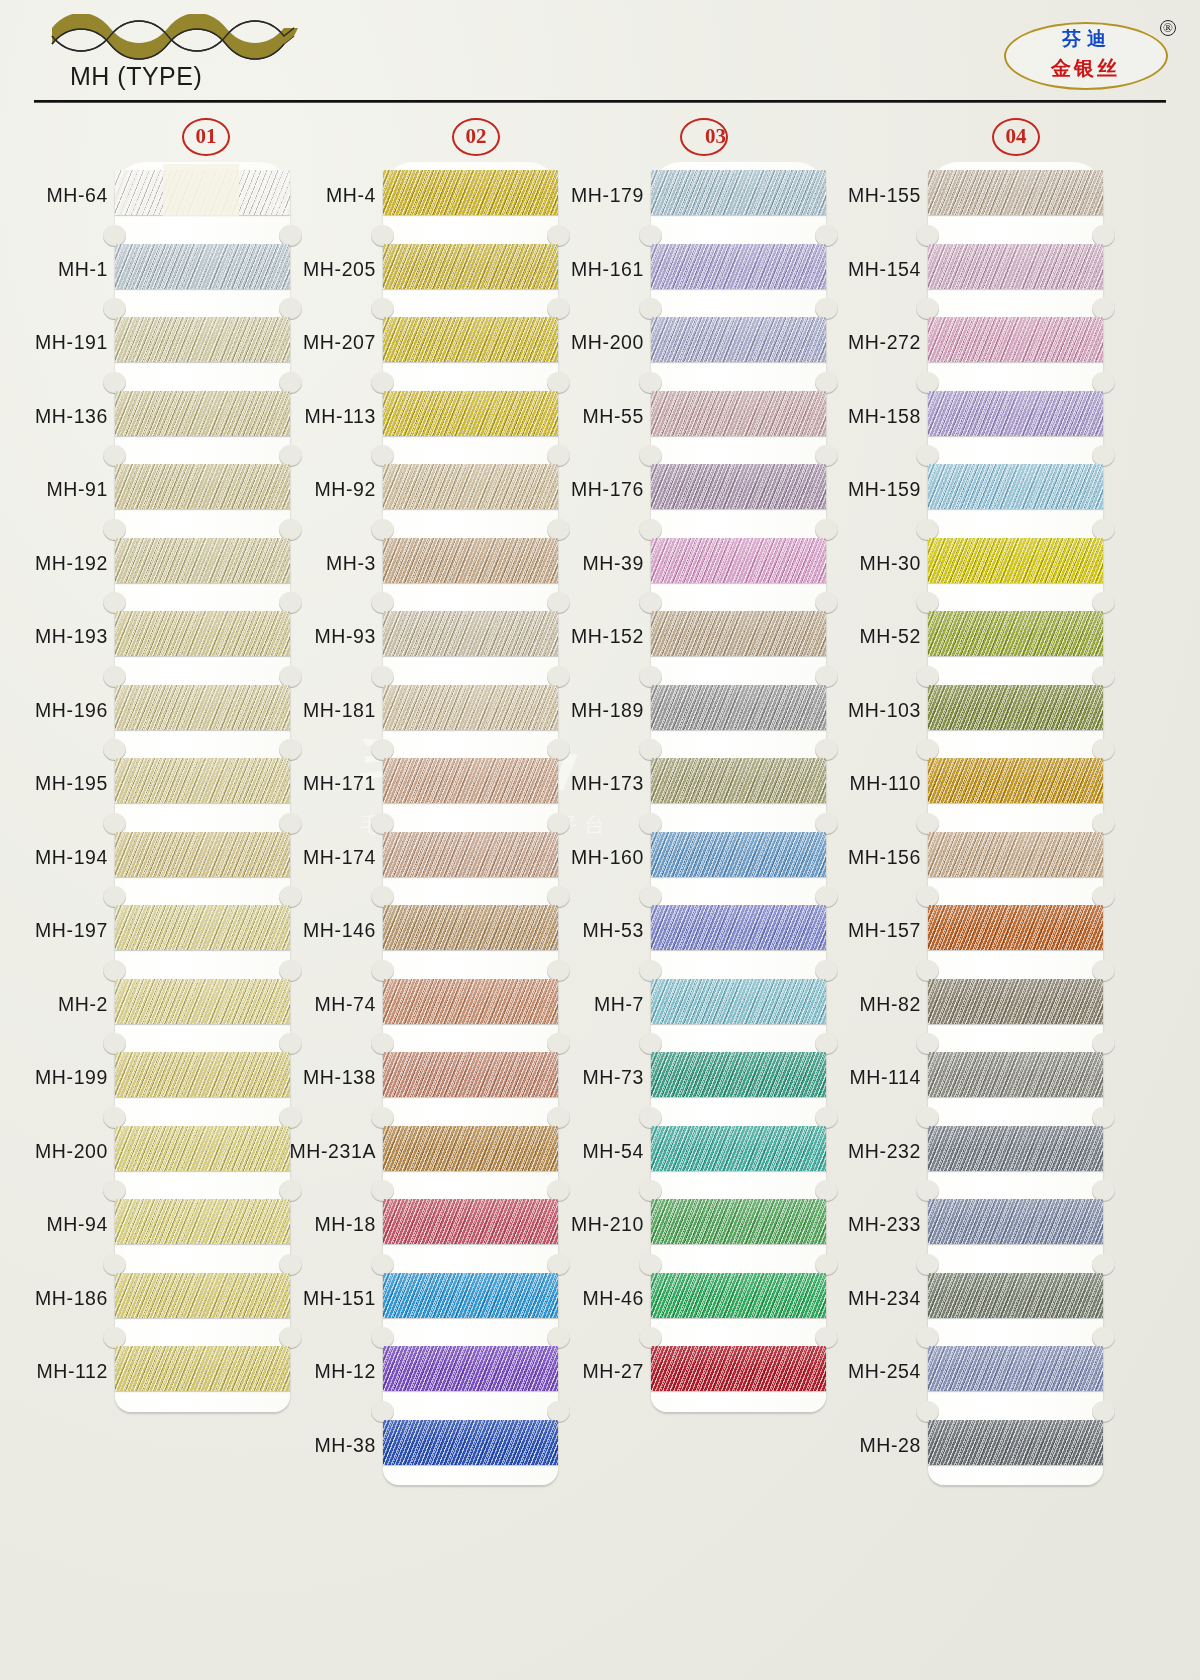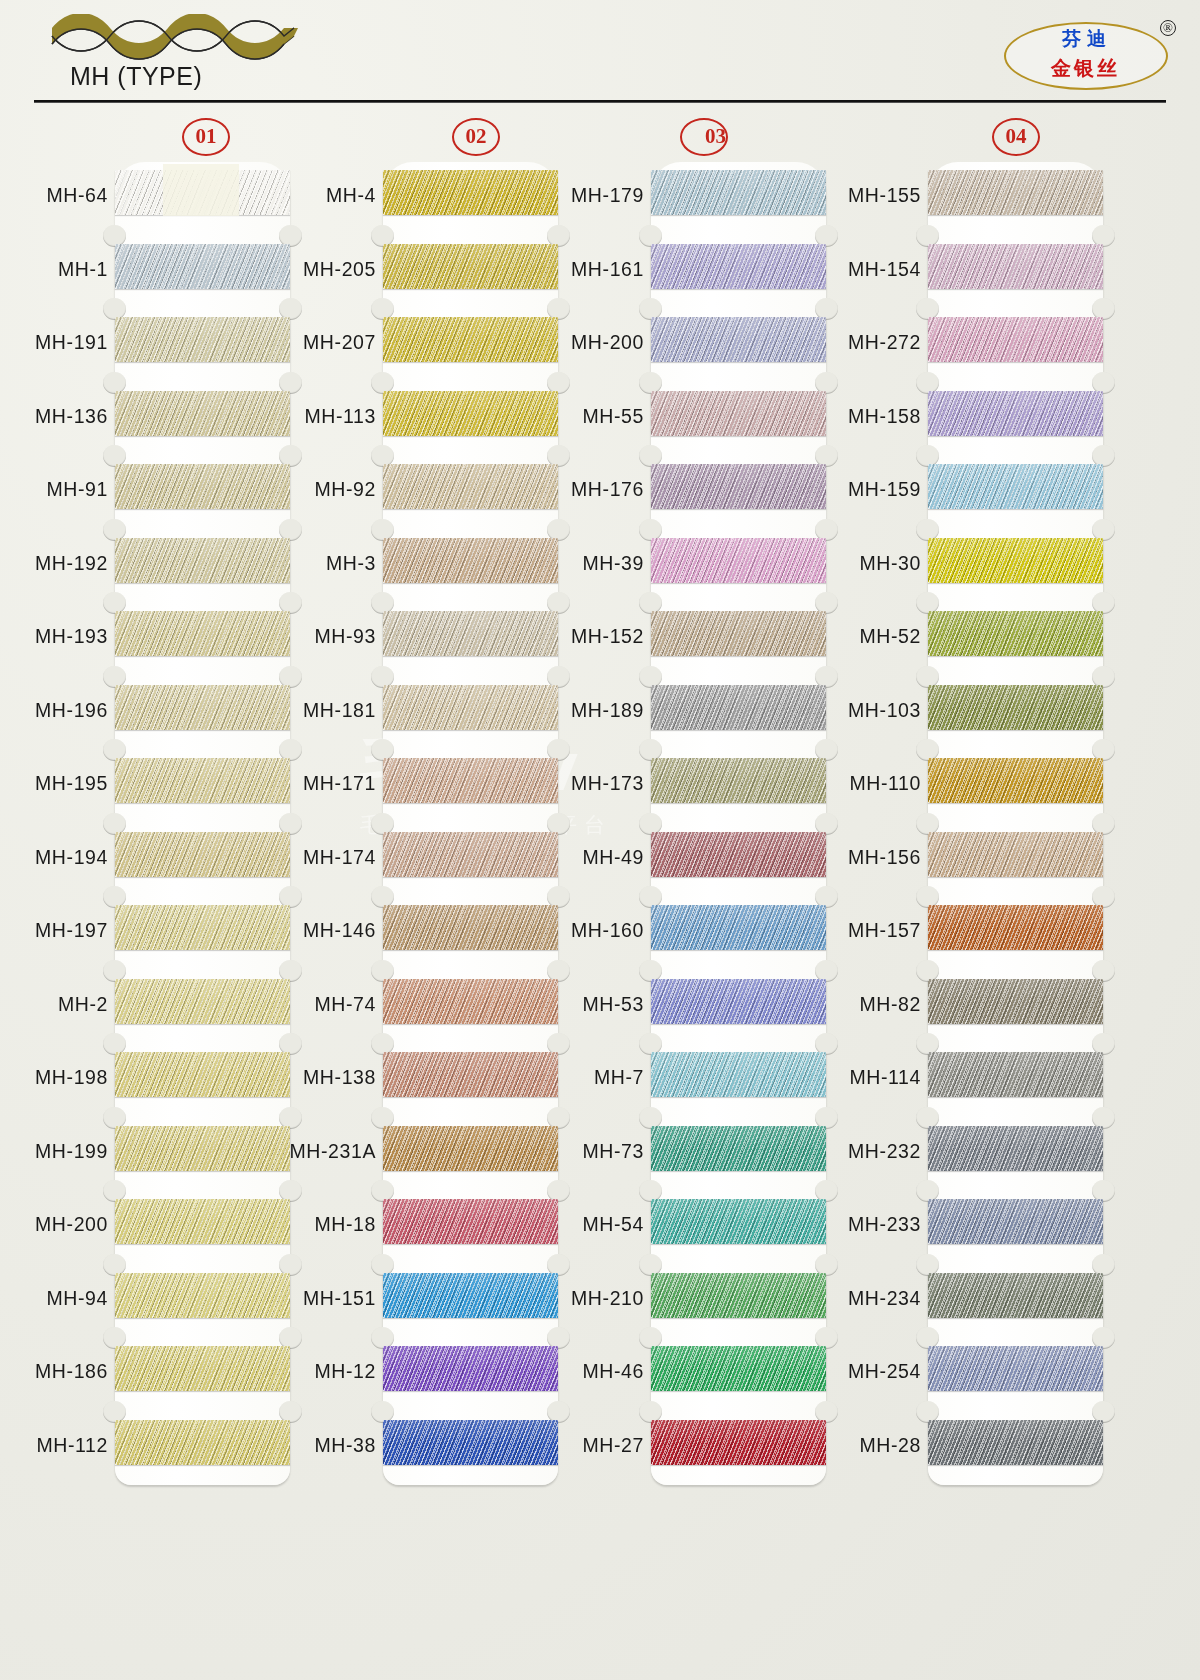--- a/index.html
+++ b/index.html
@@ -250,27 +250,20 @@
           <div class="body"></div>
           <div class="notch-l"></div>
           <div class="notch-r"></div>
           <div class="thread" title="MH-2" style="background: rgb(214, 205, 138);"></div>
           <div class="lbl">MH-2</div>
         </div>
         <div class="card">
           <div class="body"></div>
           <div class="notch-l"></div>
           <div class="notch-r"></div>
-          <div class="thread" title="MH-198" style="background: rgb(212, 201, 126);"></div>
-          <div class="lbl">MH-198</div>
-        </div>
-        <div class="card">
-          <div class="body"></div>
-          <div class="notch-l"></div>
-          <div class="notch-r"></div>
           <div class="thread" title="MH-199" style="background: rgb(210, 199, 124);"></div>
           <div class="lbl">MH-199</div>
         </div>
         <div class="card">
           <div class="body"></div>
           <div class="notch-l"></div>
           <div class="notch-r"></div>
           <div class="thread" title="MH-200" style="background: rgb(212, 203, 124);"></div>
           <div class="lbl">MH-200</div>
         </div>
@@ -476,27 +469,20 @@
           <div class="notch-r"></div>
           <div class="thread" title="MH-116" style="background: rgb(155, 155, 155);"></div>
           <div class="lbl">MH-189</div>
         </div>
         <div class="card">
           <div class="body"></div>
           <div class="notch-l"></div>
           <div class="notch-r"></div>
           <div class="thread" title="MH-173" style="background: rgb(165, 163, 121);"></div>
           <div class="lbl">MH-173</div>
-        </div>
-        <div class="card">
-          <div class="body"></div>
-          <div class="notch-l"></div>
-          <div class="notch-r"></div>
-          <div class="thread" title="MH-49" style="background: rgb(168, 105, 109);"></div>
-          <div class="lbl">MH-49</div>
         </div>
         <div class="card">
           <div class="body"></div>
           <div class="notch-l"></div>
           <div class="notch-r"></div>
           <div class="thread" title="MH-160" style="background: rgb(108, 156, 198);"></div>
           <div class="lbl">MH-160</div>
         </div>
         <div class="card">
           <div class="body"></div>

